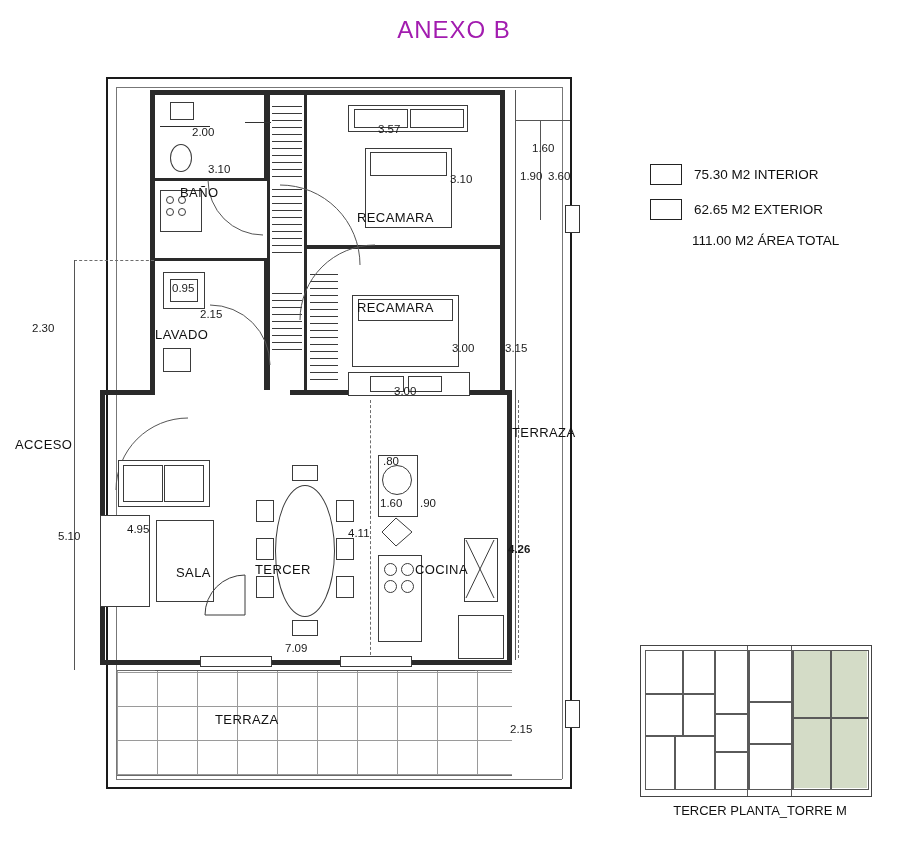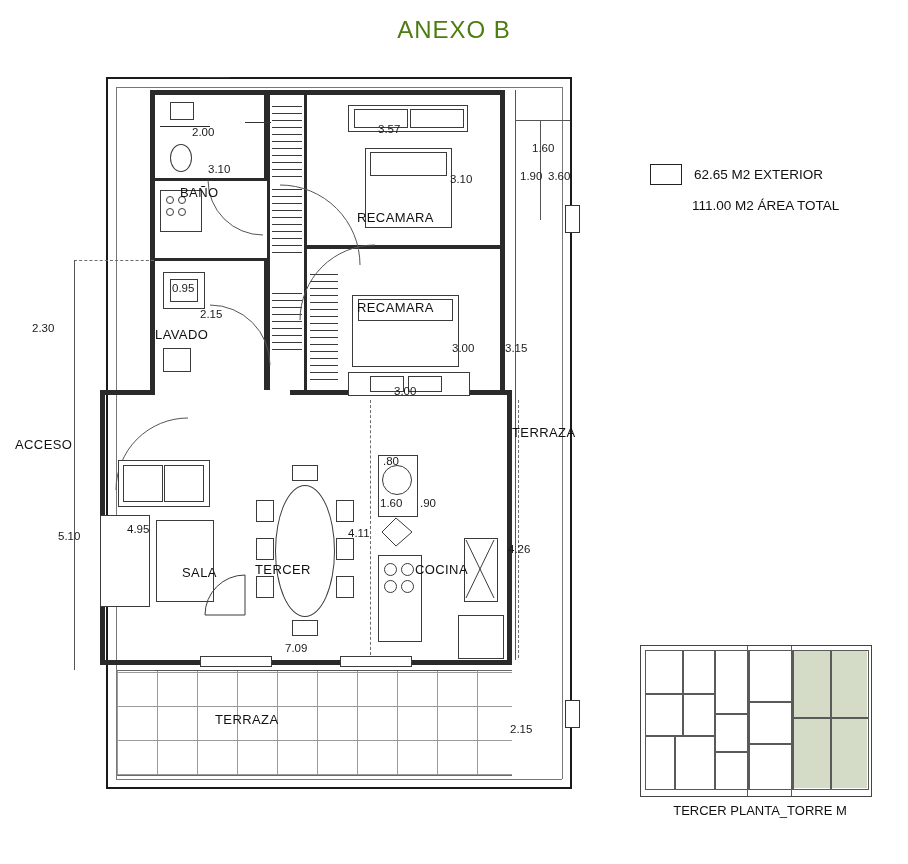--- a/index.html
+++ b/index.html
@@ -7,21 +7,21 @@
     width:908px;height:864px;
     background:#ffffff;
     font-family:"Liberation Sans", sans-serif;
     color:#111;
     position:relative;
     overflow:hidden;
   }
   .abs{position:absolute;}
   #title{
     left:0;top:16px;width:908px;text-align:center;
-    font-size:24px;letter-spacing:1px;color:#4d7c0f;
+    font-size:24px;letter-spacing:1px;color:#a21caf;
   }
   
   #plan{left:60px;top:60px;width:560px;height:790px;}
 
   .line{position:absolute;background:#2b2b2b;}
   .hl{height:1px;}
   .vl{width:1px;}
   .thick{background:#1a1a1a;}
 
   .wall{position:absolute;background:#2a2a2a;}
@@ -201,21 +201,21 @@
 
   <div class="tick" style="left:140px;top:17px;width:30px;height:1px;"></div>
   <div class="tick" style="left:185px;top:62px;width:26px;height:1px;"></div>
 
   <div class="room-name" style="left:120px;top:125px;">BAÑO</div>
   <div class="room-name" style="left:297px;top:150px;">RECAMARA</div>
   <div class="room-name" style="left:297px;top:240px;">RECAMARA</div>
   <div class="room-name" style="left:95px;top:267px;">LAVADO</div>
   <div class="room-name" style="left:452px;top:365px;">TERRAZA</div>
   <div class="room-name" style="left:-45px;top:377px;">ACCESO</div>
-  <div class="room-name" style="left:122px;top:505px;">SALA</div>
+  <div class="room-name" style="left:116px;top:505px;">SALA</div>
   <div class="room-name" style="left:195px;top:502px;">TERCER</div>
   <div class="room-name" style="left:355px;top:502px;">COCINA</div>
   <div class="room-name" style="left:155px;top:652px;">TERRAZA</div>
 
   <div class="dim" style="left:132px;top:66px;">2.00</div>
   <div class="dim" style="left:148px;top:103px;">3.10</div>
   <div class="dim" style="left:318px;top:63px;">3.57</div>
   <div class="dim" style="left:472px;top:82px;">1.60</div>
   <div class="dim" style="left:460px;top:110px;">1.90</div>
   <div class="dim" style="left:488px;top:110px;">3.60</div>
@@ -223,30 +223,34 @@
   <div class="dim" style="left:112px;top:222px;">0.95</div>
   <div class="dim" style="left:140px;top:248px;">2.15</div>
   <div class="dim" style="left:-28px;top:262px;">2.30</div>
   <div class="dim" style="left:392px;top:282px;">3.00</div>
   <div class="dim" style="left:445px;top:282px;">3.15</div>
   <div class="dim" style="left:334px;top:325px;">3.00</div>
   <div class="dim" style="left:323px;top:395px;">.80</div>
   <div class="dim" style="left:320px;top:437px;">1.60</div>
   <div class="dim" style="left:360px;top:437px;">.90</div>
   <div class="dim" style="left:288px;top:467px;">4.11</div>
-  <div class="dim" style="left:448px;top:483px;">4.26</div>
+  <div class="dim" style="left:448px;top:483px;font-weight:bold;">4.26</div>
   <div class="dim" style="left:-2px;top:470px;">5.10</div>
   <div class="dim" style="left:67px;top:463px;">4.95</div>
   <div class="dim" style="left:225px;top:582px;">7.09</div>
   <div class="dim" style="left:450px;top:663px;">2.15</div>
 </div>
 
 <div class="abs" id="panel">
 
 
+  <div class="area-row">
+    <div class="swatch"></div>
+    <div class="area-txt">75.30 M2 INTERIOR</div>
+  </div>
   <div class="area-row">
     <div class="swatch ext"></div>
     <div class="area-txt">62.65 M2 EXTERIOR</div>
   </div>
   <div id="area-total">111.00 M2 ÁREA TOTAL</div>
 </div>
 
 <div class="abs" id="keyplan">
   <div class="kp-fill" style="left:152px;top:4px;width:74px;height:138px;"></div>
 

